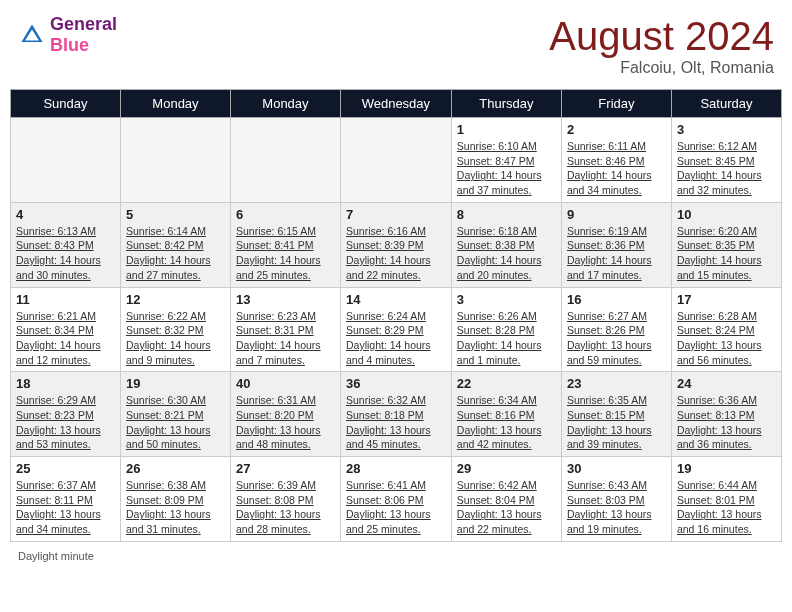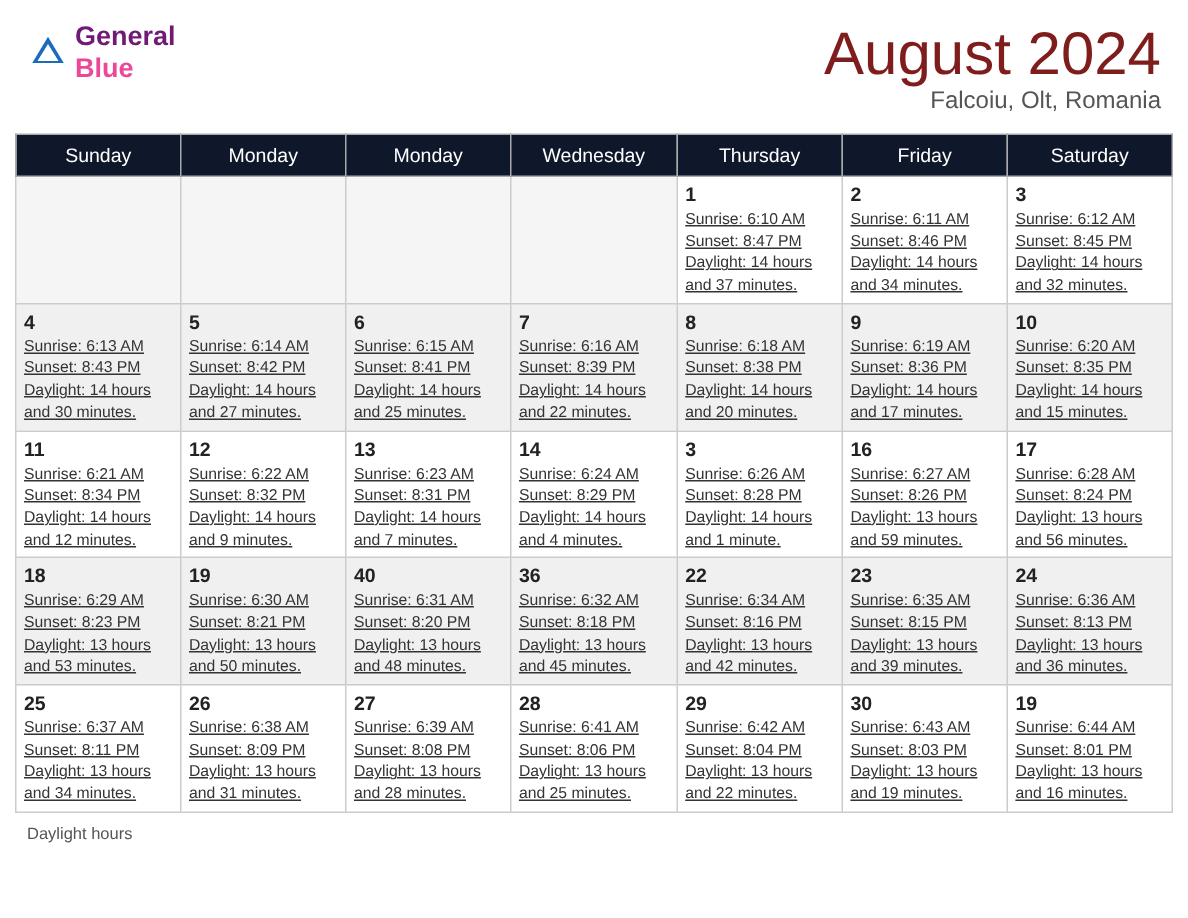--- a/index.html
+++ b/index.html
@@ -248,14 +248,14 @@
         </td>
         <td>
           <div class="day-number">19</div>
           <div class="day-info">Sunrise: 6:44 AM<br>Sunset: 8:01 PM<br>Daylight: 13 hours and 16 minutes.</div>
         </td>
       </tr>
     </tbody>
 </table>
 
 <div class="footer">
-  <span>Daylight hours</span>
+  <span>Daylight minute</span>
 </div>
 
 </body></html>

